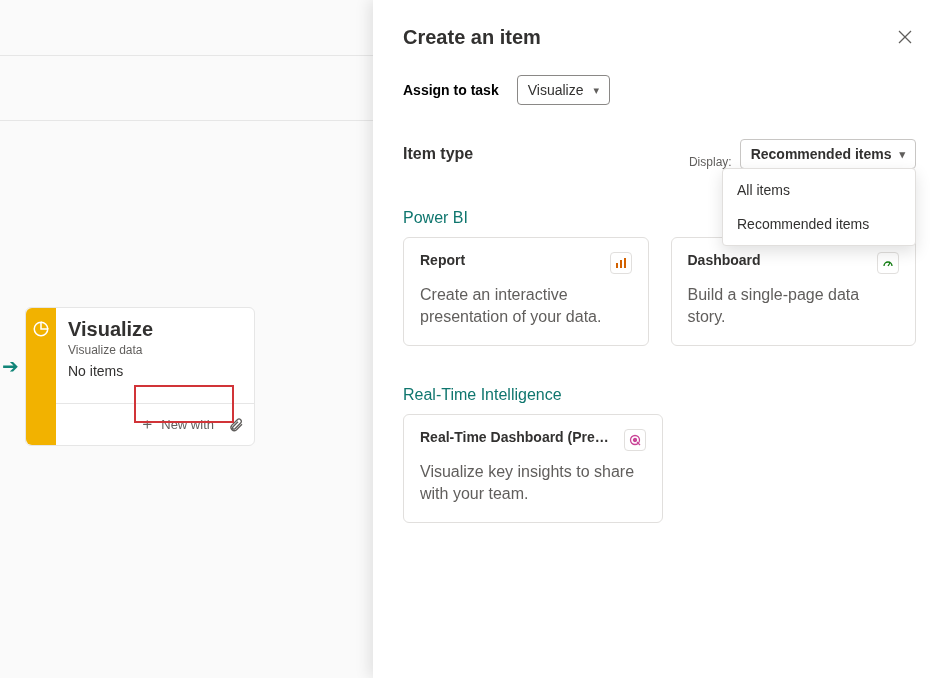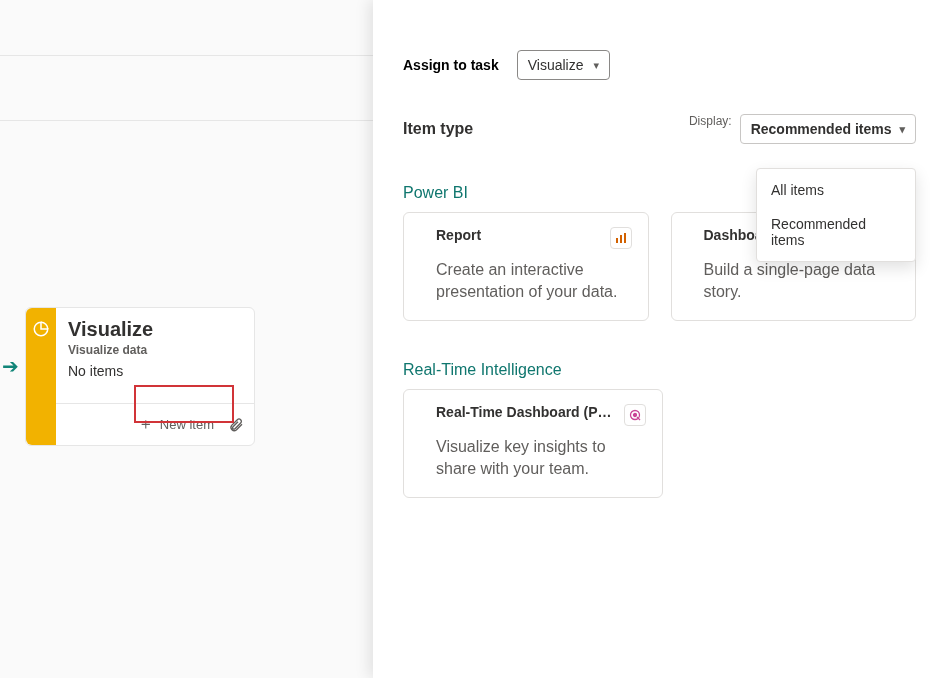--- a/index.html
+++ b/index.html
@@ -50,21 +50,21 @@
       background: #f2b200;
       border-radius: 6px 0 0 6px;
       display: flex;
       align-items: flex-start;
       justify-content: center;
       padding-top: 12px;
     }
     .task-card .accent svg { width: 18px; height: 18px; stroke: #fff; }
     .task-card .body { flex: 1; padding: 10px 12px 0 12px; }
     .task-card .title { font-size: 20px; font-weight: 600; color: #323130; }
-    .task-card .subtitle { font-size: 12px; color: #605e5c; margin-top: 2px; font-weight: bold; }
+    .task-card .subtitle { font-size: 12px; color: #605e5c; margin-top: 2px; }
     .task-card .noitems { font-size: 14px; color: #323130; margin-top: 6px; margin-bottom: 24px; }
     .task-card .footer {
       border-top: 1px solid #e6e6e6;
       margin: 0 -12px;
       padding: 8px 10px;
       display: flex;
       align-items: center;
       justify-content: flex-end;
       gap: 8px;
     }
@@ -136,61 +136,61 @@
       cursor:pointer;
     }
 
     .section-row {
       margin-top: 34px;
       display: flex;
       align-items: center;
       justify-content: space-between;
     }
     .section-title { font-size: 16px; font-weight: 600; }
-    .display-wrap { display: flex; align-items: flex-start; gap: 8px; }
+    .display-wrap { display: flex; align-items: flex-end; gap: 8px; }
     .display-label { font-size: 12px; color: #605e5c; }
     .display-select {
       border: 1px solid #c8c6c4;
       border-radius: 4px;
       padding: 6px 10px;
       display: inline-flex;
       align-items: center;
       gap: 8px;
       font-size: 14px;
       font-weight: 600;
       background:#fff;
       cursor:pointer;
     }
     .chev { font-size: 11px; color: #605e5c; }
 
     .dropdown-menu {
       position: absolute;
       top: 168px;
       right: 30px;
-      width: 160px;
+      width: 194px;
       background:#fff;
       border: 1px solid #e1dfdd;
       border-radius: 4px;
       box-shadow: 0 6px 16px rgba(0,0,0,0.12);
       padding: 4px 0;
     }
     .dropdown-menu .opt {
       padding: 9px 14px;
       font-size: 14px;
       cursor: pointer;
     }
 
     .category-label { font-size: 16px; color: #0f766e; margin-top: 40px; }
 
     .cards-row { display: flex; gap: 22px; margin-top: 10px; }
     .item-card {
       width: 260px;
       border: 1px solid #e1dfdd;
       border-radius: 6px;
-      padding: 14px 16px 16px 32px;
+      padding: 14px 16px 16px 16px;
       background:#fff;
       cursor:pointer;
     }
     .item-card .top { display: flex; align-items: flex-start; justify-content: space-between; gap:8px; }
     .item-card .name { font-size: 14px; font-weight: 600; white-space: nowrap; overflow: hidden; text-overflow: ellipsis; }
     .item-card .desc { font-size: 16px; color: #605e5c; margin-top: 10px; line-height: 1.4; }
     .item-icon-box {
       width: 22px; height: 22px; border: 1px solid #e1dfdd; border-radius:4px;
       display:flex; align-items:center; justify-content:center; flex-shrink:0;
       font-size: 12px;
@@ -214,34 +214,43 @@
       <path d="M12 3 A9 9 0 0 1 21 12"></path>
     </svg>
   </div>
   <div class="body">
     <div class="title">Visualize</div>
     <div class="subtitle">Visualize data</div>
     <div class="noitems">No items</div>
     <div class="footer">
       <button class="new-item-btn">
         <span class="plus">＋</span>
-        <span>New item</span>
+        <span>New with</span>
       </button>
       <button class="attach-btn">
         <svg width="16" height="16" viewBox="0 0 24 24" fill="none" stroke="currentColor" stroke-width="2">
           <path d="M21 11l-8.5 8.5a5 5 0 0 1-7-7L14 4a3.5 3.5 0 0 1 5 5l-8.5 8.5a2 2 0 0 1-3-3L15 7"></path>
         </svg>
       </button>
     </div>
   </div>
 </div>
 
 <div class="highlight-box"></div>
 
 <div class="panel">
+  <div class="panel-header">
+    <div class="panel-title">Create an item</div>
+    <button class="close-btn">
+      <svg viewBox="0 0 14 14" stroke="currentColor" stroke-width="1.3">
+        <line x1="1" y1="1" x2="13" y2="13"></line>
+          <line x1="13" y1="1" x2="1" y2="13"></line>
+      </svg>
+    </button>
+  </div>
 
   <div class="assign-row">
     <span class="assign-label">Assign to task</span>
     <div class="assign-select">
       <span>Visualize</span>
       <span class="chev">▾</span>
     </div>
   </div>
 
   <div class="section-row">

